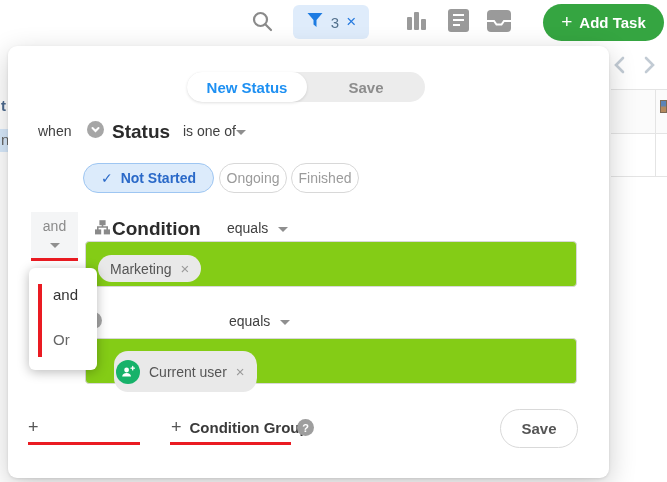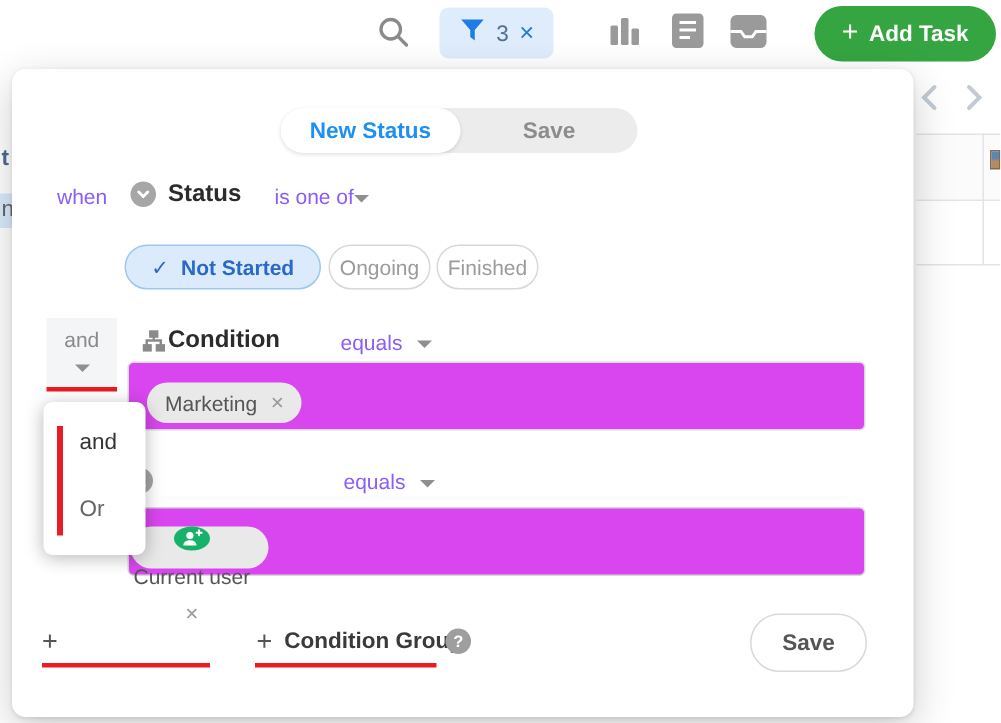--- a/index.html
+++ b/index.html
@@ -27,22 +27,22 @@
   .bg-hl { position:absolute; left:0; top:129px; width:9px; height:23px; background:#d8eafc; }
   .bg-n { position:absolute; left:1px; top:131px; font-size:15px; color:#666; }
 
   
   .panel { position:absolute; left:8px; top:46px; width:601px; height:432px; background:#fff; border-radius:9px; box-shadow:0 1px 3px rgba(0,0,0,.10), 0 8px 28px rgba(0,0,0,.20); }
 
   .tabs { position:absolute; left:179px; top:26px; width:238px; height:30px; background:#ececec; border-radius:16px; display:flex; align-items:center; }
   .tab-active { width:120px; height:30px; background:#fff; border-radius:16px; box-shadow:0 1px 3px rgba(0,0,0,.12); display:flex; align-items:center; justify-content:center; color:#1e90f2; font-weight:700; font-size:15px; cursor:pointer; }
   .tab-inactive { flex:1; text-align:center; color:#8c8c8c; font-weight:700; font-size:15px; cursor:pointer; }
 
-  .t14g { font-size:14px; color:#8b5cf6; }
-  .field-label { font-weight:700; font-size:16px; color:#2b2b2b; }
+  .t14g { font-size:14px; color:#404040; }
+  .field-label { font-weight:700; font-size:19px; color:#2b2b2b; }
   .caret { display:inline-block; width:0; height:0; border-left:5px solid transparent; border-right:5px solid transparent; border-top:5px solid #8f8f8f; }
 
   .when-label { position:absolute; left:30px; top:77px; }
   .status-circle { position:absolute; left:79px; top:75px; width:17px; height:17px; border-radius:50%; background:#a6a6a6; display:flex; align-items:center; justify-content:center; cursor:pointer; }
   .status-field { position:absolute; left:104px; top:75px; }
   .status-op { position:absolute; left:175px; top:77px; cursor:pointer; display:flex; align-items:center; }
   .status-op .caret { margin-top:3px; }
 
   .chip-row-item { position:absolute; top:117px; height:30px; border-radius:15px; display:flex; align-items:center; justify-content:center; gap:8px; font-size:14px; cursor:pointer; }
   .chip-sel { left:75px; width:131px; background:#dcebfb; border:1px solid #9ec6f2; color:#2a69c8; font-weight:600; }
@@ -54,27 +54,27 @@
   .conj-trigger { position:absolute; left:23px; top:166px; width:47px; height:48px; background:#f4f5f6; cursor:pointer; text-align:center; }
   .conj-trigger .val { display:block; margin-top:6px; font-size:14px; color:#8a8a8a; }
   .conj-trigger .caret { margin-top:9px; }
   .red-underline-a { position:absolute; left:23px; top:212px; width:47px; height:3px; background:#ea1b22; }
 
   .dept-icon { position:absolute; left:87px; top:174px; }
   .dept-field { position:absolute; left:104px; top:172px; }
   .dept-op { position:absolute; left:219px; top:174px; cursor:pointer; display:flex; align-items:center; gap:10px; }
   .dept-op .caret { margin-top:3px; }
 
-  .val-box { position:absolute; left:77px; width:492px; height:46px; border:1px solid #d8d8d8; border-radius:4px; background:#d946ef; cursor:text; }
+  .val-box { position:absolute; left:77px; width:492px; height:46px; border:1px solid #d8d8d8; border-radius:4px; background:#84cc16; cursor:text; }
   .box-dept { top:195px; }
   .box-owner { top:292px; }
   .tag { position:absolute; display:flex; align-items:center; gap:9px; background:#e9e9e9; border-radius:14px; font-size:14px; color:#555; padding:0 12px; }
   .tag .x { color:#9a9a9a; font-size:15px; cursor:pointer; }
   .tag-marketing { left:12px; top:13px; height:27px; }
-  .tag-owner { left:1px; top:12px; height:28px; padding-left:2px;flex-direction:column; }
+  .tag-owner { left:28px; top:12px; height:41px; padding-left:2px; }
   .avatar { width:24px; height:24px; border-radius:50%; background:#17b26a; display:flex; align-items:center; justify-content:center; }
 
   .owner-circle { position:absolute; left:77px; top:266px; width:17px; height:17px; border-radius:50%; background:#a6a6a6; display:flex; align-items:center; justify-content:center; }
   .owner-field { position:absolute; left:104px; top:265px; }
   .owner-op { position:absolute; left:221px; top:267px; cursor:pointer; display:flex; align-items:center; gap:10px; }
   .owner-op .caret { margin-top:3px; }
 
   .conj-dropdown { position:absolute; left:21px; top:222px; width:68px; height:102px; background:#fff; border-radius:6px; box-shadow:0 2px 12px rgba(0,0,0,.28); z-index:20; }
   .conj-redbar { position:absolute; left:9px; top:16px; width:4px; height:73px; background:#ea1b22; }
   .conj-item { position:absolute; left:24px; font-size:15px; cursor:pointer; }

